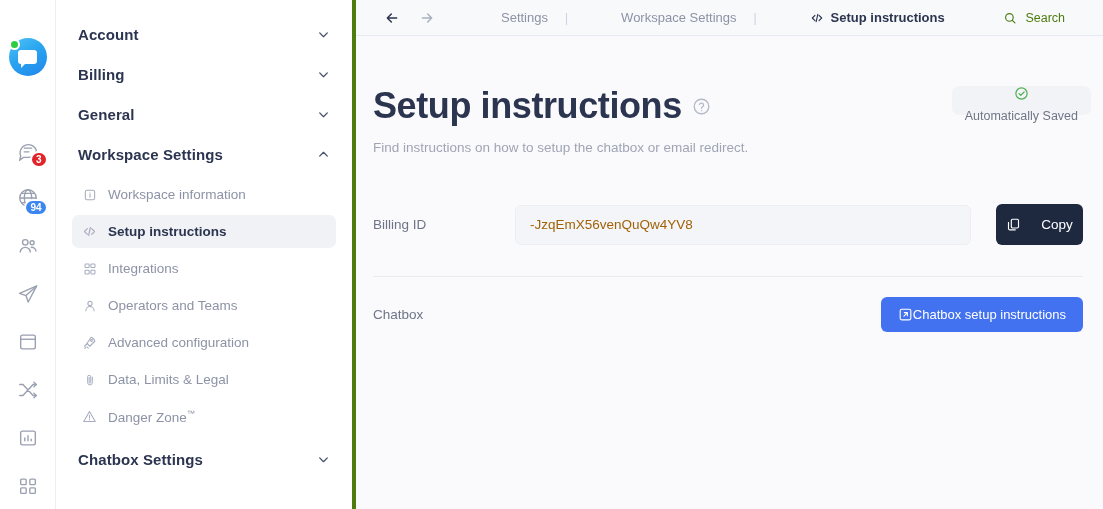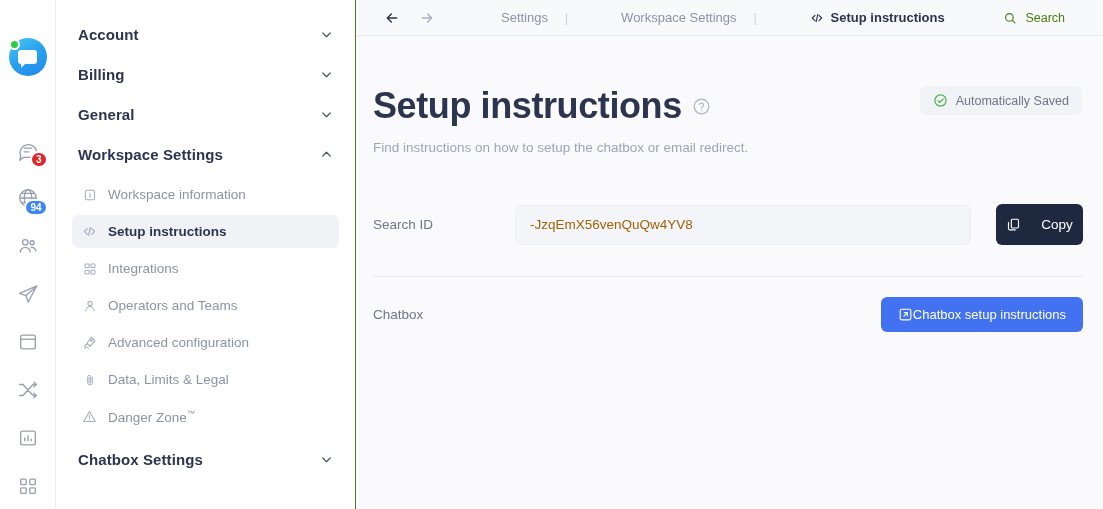--- a/index.html
+++ b/index.html
@@ -58,21 +58,21 @@
     border: 2px solid #fff;
     line-height: 1;
   }
   .badge.red { background: #e0252a; }
   .badge.blue { background: #3b86f0; }
 
   
   .navpane {
     width: 300px; flex: 0 0 300px; height: 509px;
     background: #ffffff;
-    border-right: 1px solid #4d7c0f;
+    border-right: 4px solid #4d7c0f;
     padding: 14px 16px 8px 16px;
     overflow: hidden;
   }
   .nav-group {
     display: flex; align-items: center; justify-content: space-between;
     height: 40px; padding: 0 6px;
     cursor: pointer;
   }
   .nav-group .label {
     font-size: 15px; font-weight: bold; color: #2c3550; letter-spacing: .1px;
@@ -117,25 +117,25 @@
   .content { flex: 1 1 auto; padding: 52px 0 0 0; position: relative; }
   .inner { width: 710px; margin-left: 17px; padding-left: 0; }
   .title-row { display: flex; align-items: flex-start; }
   h1.page-title {
     font-size: 36px; font-weight: bold; color: #2c3550; letter-spacing: -.4px;
     line-height: 1;
   }
   .help-icon { margin-left: 10px; margin-top: 9px; color: #b4b9c8; cursor: pointer; }
   .subtitle { margin-top: 16px; font-size: 13.5px; color: #a0a5b5; }
   .saved-pill {
-    position: absolute; right: 21px; top: 50px;
+    position: absolute; right: 12px; top: 50px;
     display: flex; align-items: center; gap: 8px;
     background: #f2f3f6; border-radius: 7px;
     height: 29px; padding: 0 13px;
-    font-size: 12.5px; color: #6f7587;
+    font-size: 12.5px; color: #6f7587; flex-direction: column;
   }
   .saved-pill .ok { color: #4caf50; display: flex; }
 
   .row {
     display: flex; align-items: center;
     margin-top: 49px;
   }
   .row .row-label { width: 142px; flex: 0 0 142px; font-size: 13.5px; color: #6f7587; }
   .id-field {
     flex: 1 1 auto; height: 40px;
@@ -434,21 +434,21 @@
               <circle cx="12" cy="12" r="9.2"></circle>
               <path d="M9.4 9.4a2.7 2.7 0 0 1 5.2.9c0 1.8-2.6 2.1-2.6 3.9" stroke-linecap="round"></path>
               <path d="M12 17.2v.1" stroke-linecap="round"></path>
             </svg>
           </span>
         </div>
 
         <div class="subtitle">Find instructions on how to setup the chatbox or email redirect.</div>
 
         <div class="row">
-          <div class="row-label">Search ID</div>
+          <div class="row-label">Billing ID</div>
           <div class="id-field">
             <span>-JzqEmX56venQuQw4YV8</span>
           </div>
           <button class="copy-btn">
             <span style="display:flex">
               <svg width="15" height="15" viewBox="0 0 24 24" fill="none" stroke="currentColor" stroke-width="1.8" stroke-linejoin="round">
                 <rect x="8.5" y="3.5" width="11.5" height="14" rx="2"></rect>
                 <path d="M15.5 20.5H6a2 2 0 0 1-2-2V8"></path>
               </svg>
             </span>

